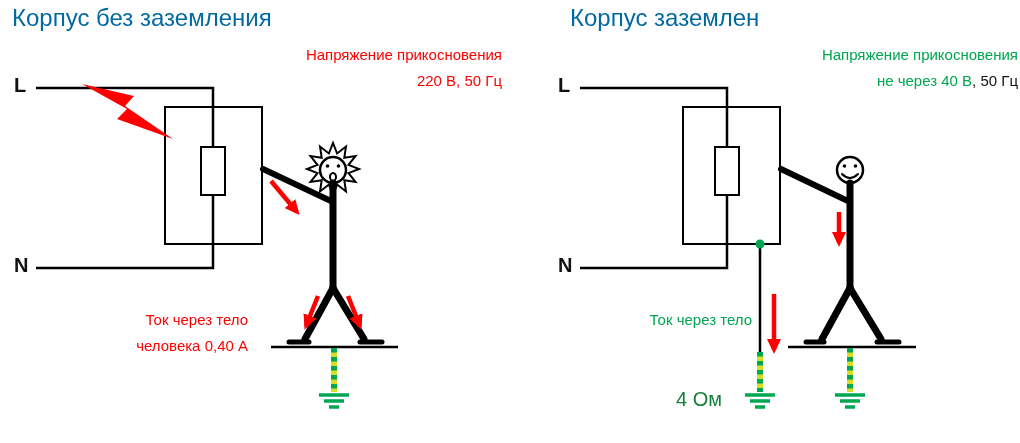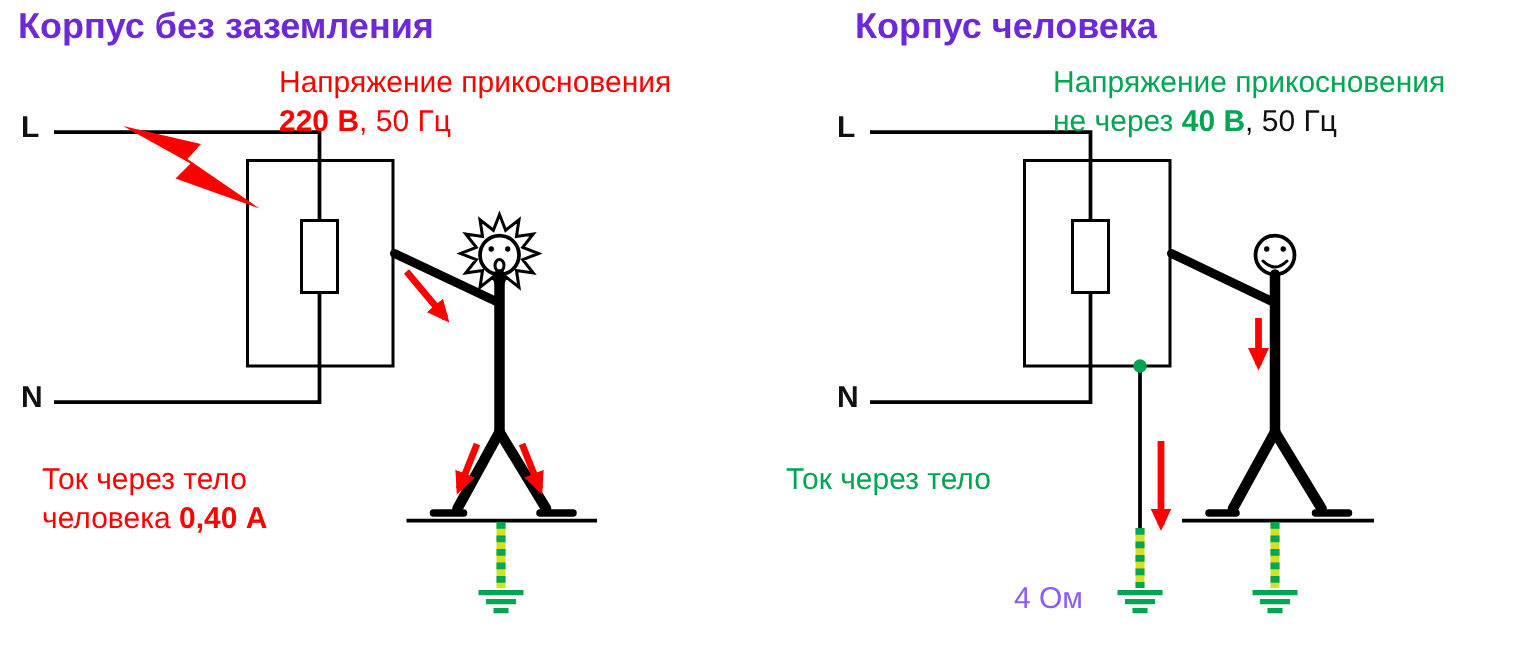--- a/index.html
+++ b/index.html
@@ -1,27 +1,27 @@
 <!DOCTYPE html>
 <html><head>
 <meta charset="utf-8">
 <style>
   *{box-sizing:border-box;margin:0;padding:0}
   html,body{background:#ffffff}
   body{font-family:"Liberation Sans","DejaVu Sans",sans-serif;color:#111}
   .stage{position:relative;width:1020px;height:443px;background:#fff;overflow:hidden}
   svg.gfx{position:absolute;left:0;top:0;display:block}
-  .title{position:absolute;font-size:24px;font-weight:700;color:#6d28d9;white-space:nowrap}
-  .caption{position:absolute;font-size:20px;line-height:26px;text-align:left;white-space:nowrap}
-  .caption b{font-weight:700}
+  .title{position:absolute;font-size:24px;font-weight:400;color:#0369a1;white-space:nowrap}
+  .caption{position:absolute;font-size:15px;line-height:26px;text-align:right;white-space:nowrap}
+  .caption b{font-weight:400}
   .danger{color:#ff0000}
   .safe{color:#00a651}
   .dark{color:#111}
   .pin{position:absolute;font-size:20px;font-weight:700;color:#111;white-space:nowrap}
-  .ohm{position:absolute;font-size:20px;color:#8b5cf6;white-space:nowrap}
+  .ohm{position:absolute;font-size:20px;color:#15803d;white-space:nowrap}
 </style>
 </head>
 <body>
 
 <div class="stage">
 
   <svg class="gfx" width="1020" height="443" viewBox="0 0 1020 443">
     <defs>
       <marker id="arrowRed" markerUnits="userSpaceOnUse" markerWidth="16" markerHeight="14" refX="11" refY="7" orient="auto">
         <path d="M0,0 L15,7 L0,14 z" fill="#ff0000"></path>
@@ -118,21 +118,21 @@
       </g>
       <g stroke="#00a651" stroke-width="3.5">
         <line x1="835" y1="395" x2="865" y2="395"></line>
         <line x1="840" y1="401" x2="860" y2="401"></line>
         <line x1="845" y1="407" x2="855" y2="407"></line>
       </g>
     </g>
   </svg>
 
   <div class="title" style="left:12px;top:4px">Корпус без заземления</div>
-  <div class="title" style="left:570px;top:4px">Корпус человека</div>
+  <div class="title" style="left:570px;top:4px">Корпус заземлен</div>
 
   <div class="pin" style="left:14px;top:74px">L</div>
   <div class="pin" style="left:14px;top:254px">N</div>
   <div class="pin" style="left:558px;top:74px">L</div>
   <div class="pin" style="left:558px;top:254px">N</div>
 
   <div class="caption danger" style="left:186px;top:42px;width:316px">
     <div>Напряжение прикосновения</div>
     <div>
       <b>220 В</b><span>, 50 Гц</span>

